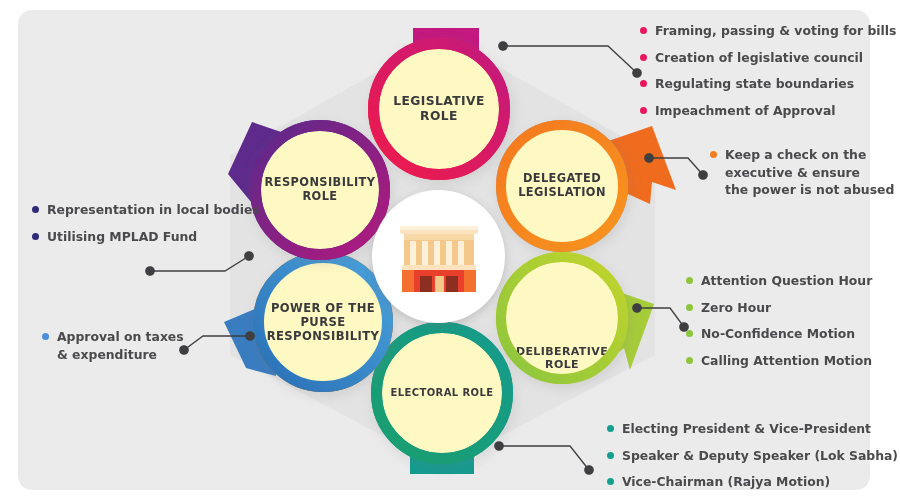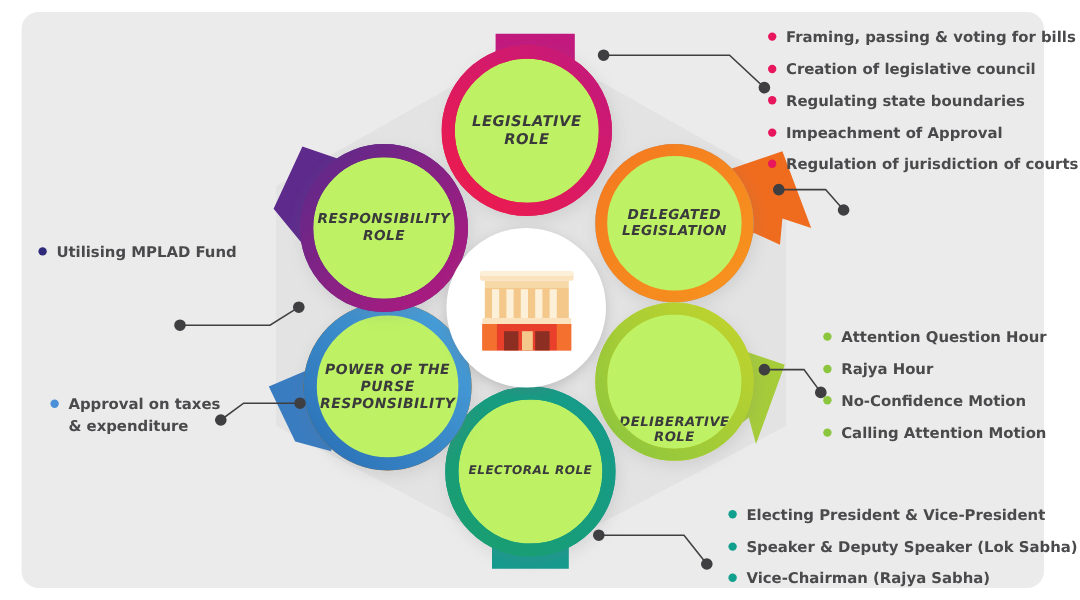--- a/index.html
+++ b/index.html
@@ -14,21 +14,21 @@
     background:#ebebeb;border-radius:14px;
   }
 
   .hexbg{position:absolute;left:215px;top:25px;width:455px;height:450px;}
 
   
   .node{position:absolute;}
   .tab{position:absolute;}
   .ring{
     position:absolute;border-radius:50%;
-    box-sizing:border-box;background:#bef264;font-style:italic;
+    box-sizing:border-box;background:#fef9c3;
   }
   .ring .lbl{
     position:absolute;left:0;right:0;top:50%;transform:translateY(-50%);
     text-align:center;color:#3a3a3c;font-weight:bold;
     letter-spacing:.4px;line-height:1.22;
   }
 
   .shadowdrop{
     position:absolute;border-radius:50%;
     background:rgba(120,120,125,.18);filter:blur(6px);
@@ -253,35 +253,39 @@
         <span class="tx">Creation of legislative council</span>
       </div>
     <div class="li">
         <span class="dot" style="background:#e8175d"></span>
         <span class="tx">Regulating state boundaries</span>
       </div>
     <div class="li">
         <span class="dot" style="background:#e8175d"></span>
         <span class="tx">Impeachment of Approval</span>
       </div>
-    <div class="li">
-        <span class="dot" style="background:#e8175d"></span>
-        <span class="tx">Regulation of jurisdiction of courts</span>
-      </div>
-  </div>
-
+  </div>
+
+  <div class="list" style="left:710px;top:146px;">
+    <div class="li">
+        <span class="dot" style="background:#f07f22"></span>
+        <span class="tx">Keep a check on the
+executive &amp; ensure
+the power is not abused</span>
+      </div>
+  </div>
 
   <div class="list" style="left:686px;top:272px;">
     <div class="li">
         <span class="dot" style="background:#8cc63f"></span>
         <span class="tx">Attention Question Hour</span>
       </div>
     <div class="li">
         <span class="dot" style="background:#8cc63f"></span>
-        <span class="tx">Rajya Hour</span>
+        <span class="tx">Zero Hour</span>
       </div>
     <div class="li">
         <span class="dot" style="background:#8cc63f"></span>
         <span class="tx">No-Confidence Motion</span>
       </div>
     <div class="li">
         <span class="dot" style="background:#8cc63f"></span>
         <span class="tx">Calling Attention Motion</span>
       </div>
   </div>
@@ -290,25 +294,29 @@
     <div class="li">
         <span class="dot" style="background:#12a08e"></span>
         <span class="tx">Electing President &amp; Vice-President</span>
       </div>
     <div class="li">
         <span class="dot" style="background:#12a08e"></span>
         <span class="tx">Speaker &amp; Deputy Speaker (Lok Sabha)</span>
       </div>
     <div class="li">
         <span class="dot" style="background:#12a08e"></span>
-        <span class="tx">Vice-Chairman (Rajya Sabha)</span>
+        <span class="tx">Vice-Chairman (Rajya Motion)</span>
       </div>
   </div>
 
   <div class="list" style="left:32px;top:201px;">
+    <div class="li">
+        <span class="dot" style="background:#2f2a7a"></span>
+        <span class="tx">Representation in local bodies</span>
+      </div>
     <div class="li">
         <span class="dot" style="background:#2f2a7a"></span>
         <span class="tx">Utilising MPLAD Fund</span>
       </div>
   </div>
 
   <div class="list" style="left:42px;top:328px;">
     <div class="li">
         <span class="dot" style="background:#4a90d9"></span>
         <span class="tx">Approval on taxes

